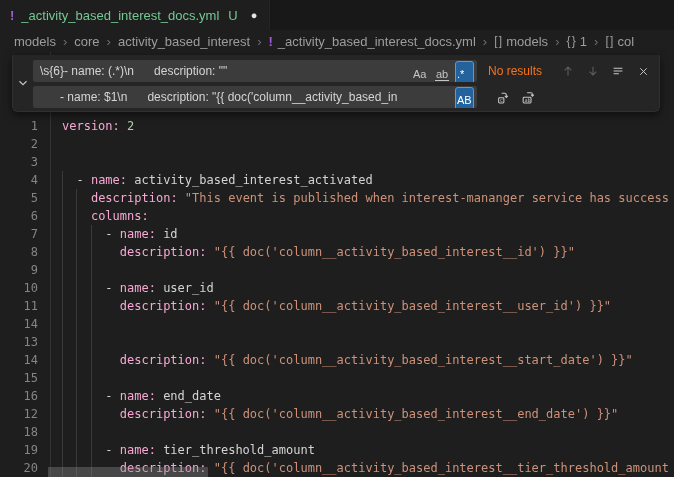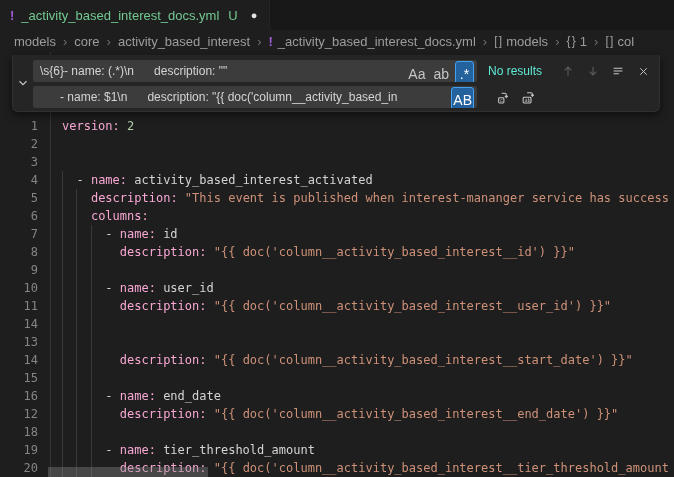--- a/index.html
+++ b/index.html
@@ -61,27 +61,27 @@
     position:relative;width:444px;height:22px;background:#3c3c3c;border-radius:2px;
     flex:none;box-sizing:border-box;overflow:hidden;
   }
   .fw-input input{
     position:absolute;left:0;top:0;width:100%;height:22px;border:none;outline:none;
     background:transparent;color:#d4d4d4;font-family:"Liberation Sans",sans-serif;
     font-size:12px;padding:0 0 0 7px;white-space:pre;
   }
   .opts{position:absolute;right:3px;top:1px;display:flex;gap:3px;background:#3c3c3c;}
   .opt{
-    min-width:19px;height:26px;display:flex;align-items:center;justify-content:center;
-    border-radius:3px;color:#c5c5c5;font-size:14px;cursor:pointer;padding:0 1px;
+    min-width:19px;height:26px;display:flex;align-items:center;
+    border-radius:3px;color:#c5c5c5;font-size:11px;cursor:pointer;padding:0 1px;
     border:1px solid transparent;box-sizing:border-box;
   }
   .opt.active{background:#24629e;border-color:#42a0f5;color:#ffffff;}
   .opt .ww{border-bottom:1px solid #c5c5c5;padding:0 1px;}
-  .no-results{color:#5eead4;font-size:12px;margin-left:11px;white-space:nowrap;}
+  .no-results{color:#f97316;font-size:12px;margin-left:11px;white-space:nowrap;}
   .icon-btn{
     width:20px;height:20px;display:flex;align-items:center;justify-content:center;
     color:#c8c8c8;cursor:pointer;border-radius:3px;flex:none;
   }
   .icon-btn.disabled{color:#5f5f5f;cursor:default;}
   .mlauto{margin-left:auto;}
   .ml5{margin-left:5px;}
   .ml16{margin-left:16px;}
 </style>
 </head>

